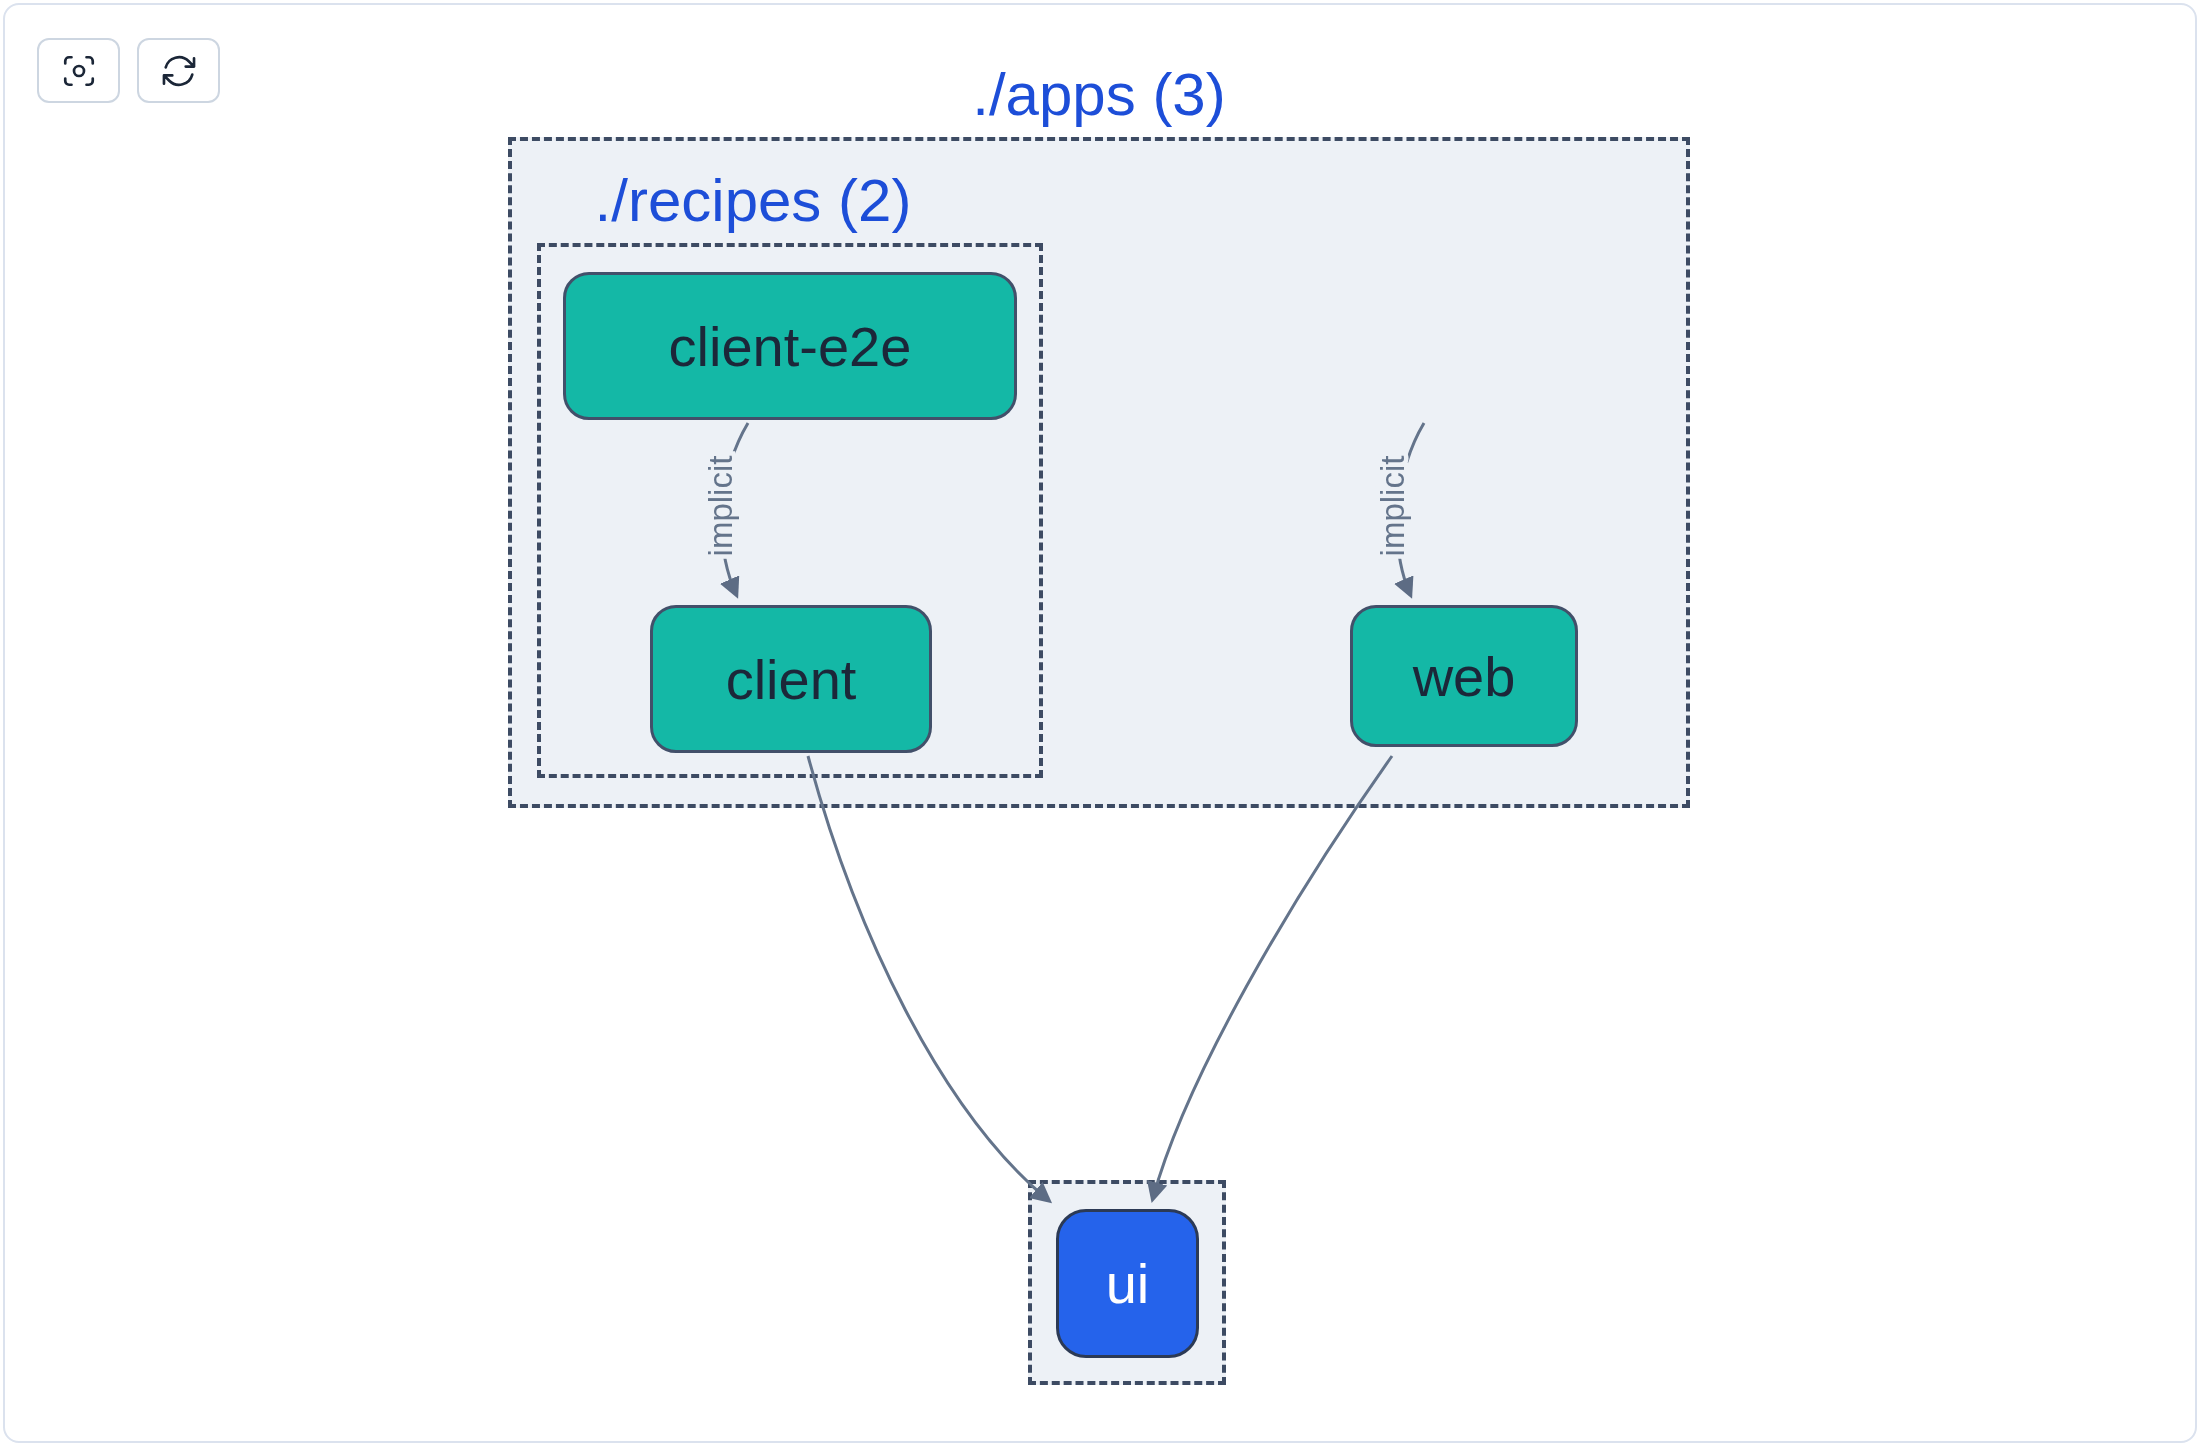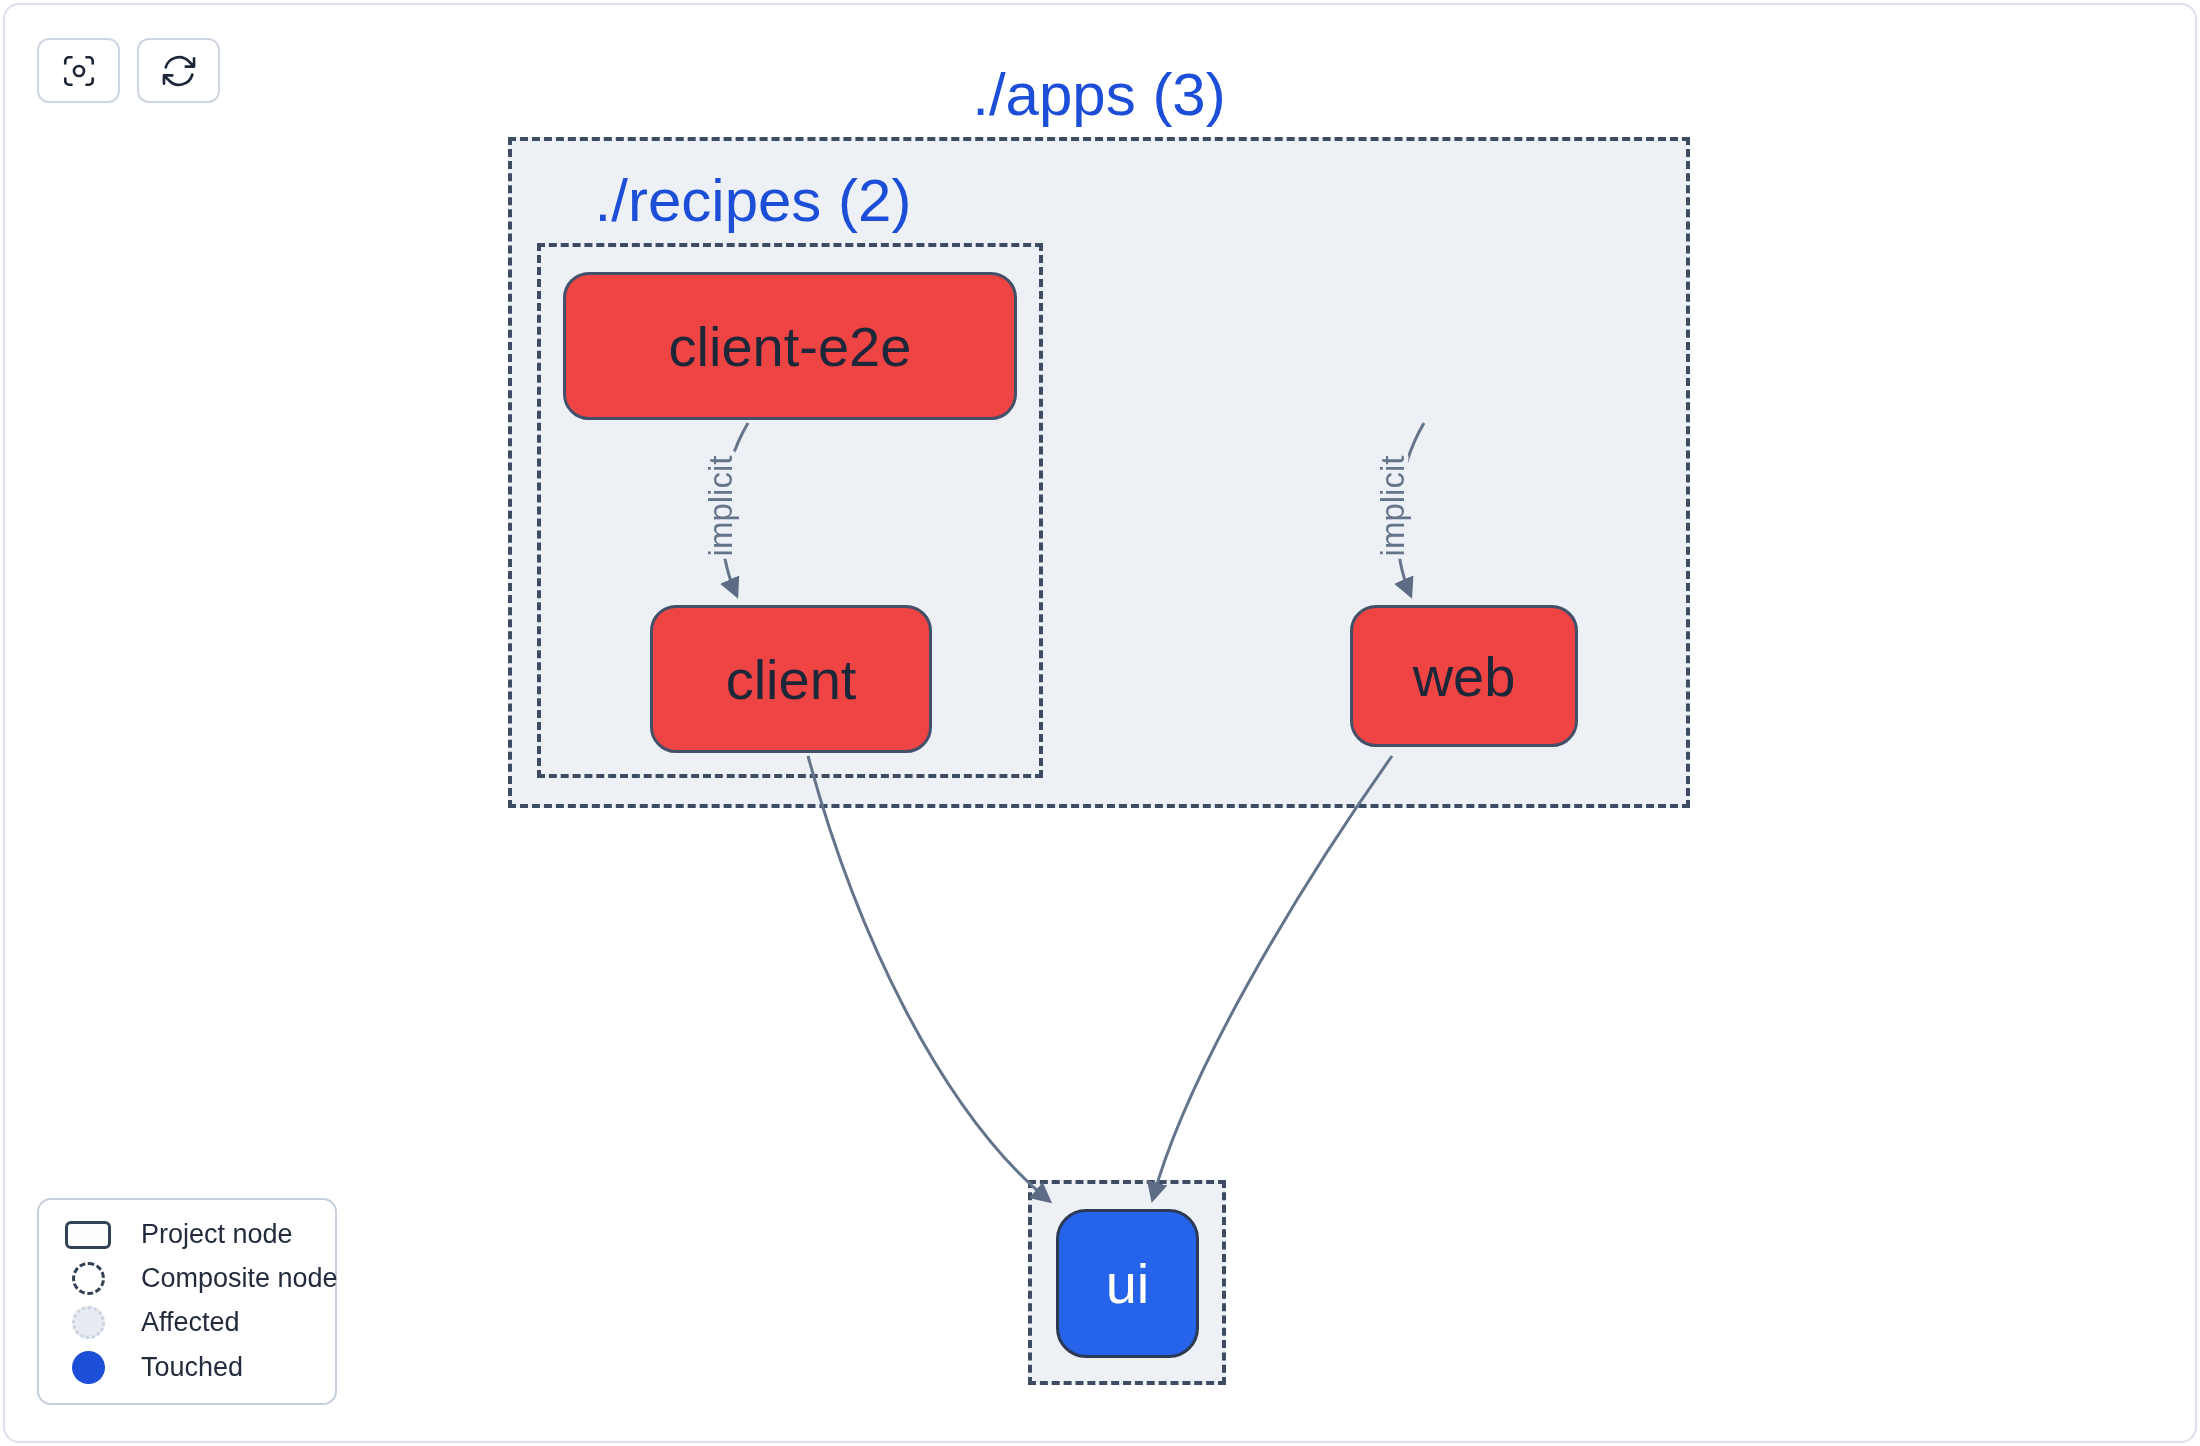--- a/index.html
+++ b/index.html
@@ -73,21 +73,21 @@
     stroke: #edf1f6;
     stroke-width: 9px;
     paint-order: stroke;
     text-anchor: middle;
     dominant-baseline: central;
   }
 
   
   .node {
     position: absolute;
-    background: #ef4444;
+    background: #14b8a6;
     border: 3px solid #42506a;
     border-radius: 26px;
     display: flex;
     align-items: center;
     justify-content: center;
     font-size: 56px;
     color: #1c2739;
     cursor: pointer;
     white-space: nowrap;
   }
@@ -167,41 +167,15 @@
     <svg viewBox="0 0 24 24">
       <path d="M7.5 3.75H6A2.25 2.25 0 0 0 3.75 6v1.5M16.5 3.75H18A2.25 2.25 0 0 1 20.25 6v1.5m0 9V18A2.25 2.25 0 0 1 18 20.25h-1.5m-9 0H6A2.25 2.25 0 0 1 3.75 18v-1.5M15 12a3 3 0 1 1-6 0 3 3 0 0 1 6 0Z"></path>
     </svg>
   </div>
   <div class="tool-btn" id="btn-refresh">
     <svg viewBox="0 0 24 24">
       <path d="M16.023 9.348h4.992v-.001M2.985 19.644v-4.992m0 0h4.992m-4.993 0 3.181 3.183a8.25 8.25 0 0 0 13.803-3.7M4.031 9.865a8.25 8.25 0 0 1 13.803-3.7l3.181 3.182m0-4.991v4.99"></path>
     </svg>
   </div>
 
-  <div class="legend">
-    <div class="legend-row">
-      <div class="legend-icon-cell">
-          <div class="lg-project"></div>
-        </div>
-      <div class="legend-label">Project node</div>
-    </div>
-    <div class="legend-row">
-      <div class="legend-icon-cell">
-          <div class="lg-composite"></div>
-        </div>
-      <div class="legend-label">Composite node</div>
-    </div>
-    <div class="legend-row">
-      <div class="legend-icon-cell">
-          <div class="lg-affected"></div>
-        </div>
-      <div class="legend-label">Affected</div>
-    </div>
-    <div class="legend-row">
-      <div class="legend-icon-cell">
-          <div class="lg-touched"></div>
-        </div>
-      <div class="legend-label">Touched</div>
-    </div>
-  </div>
 
   <div class="frame"></div>
 </div>
 
 </body></html>

